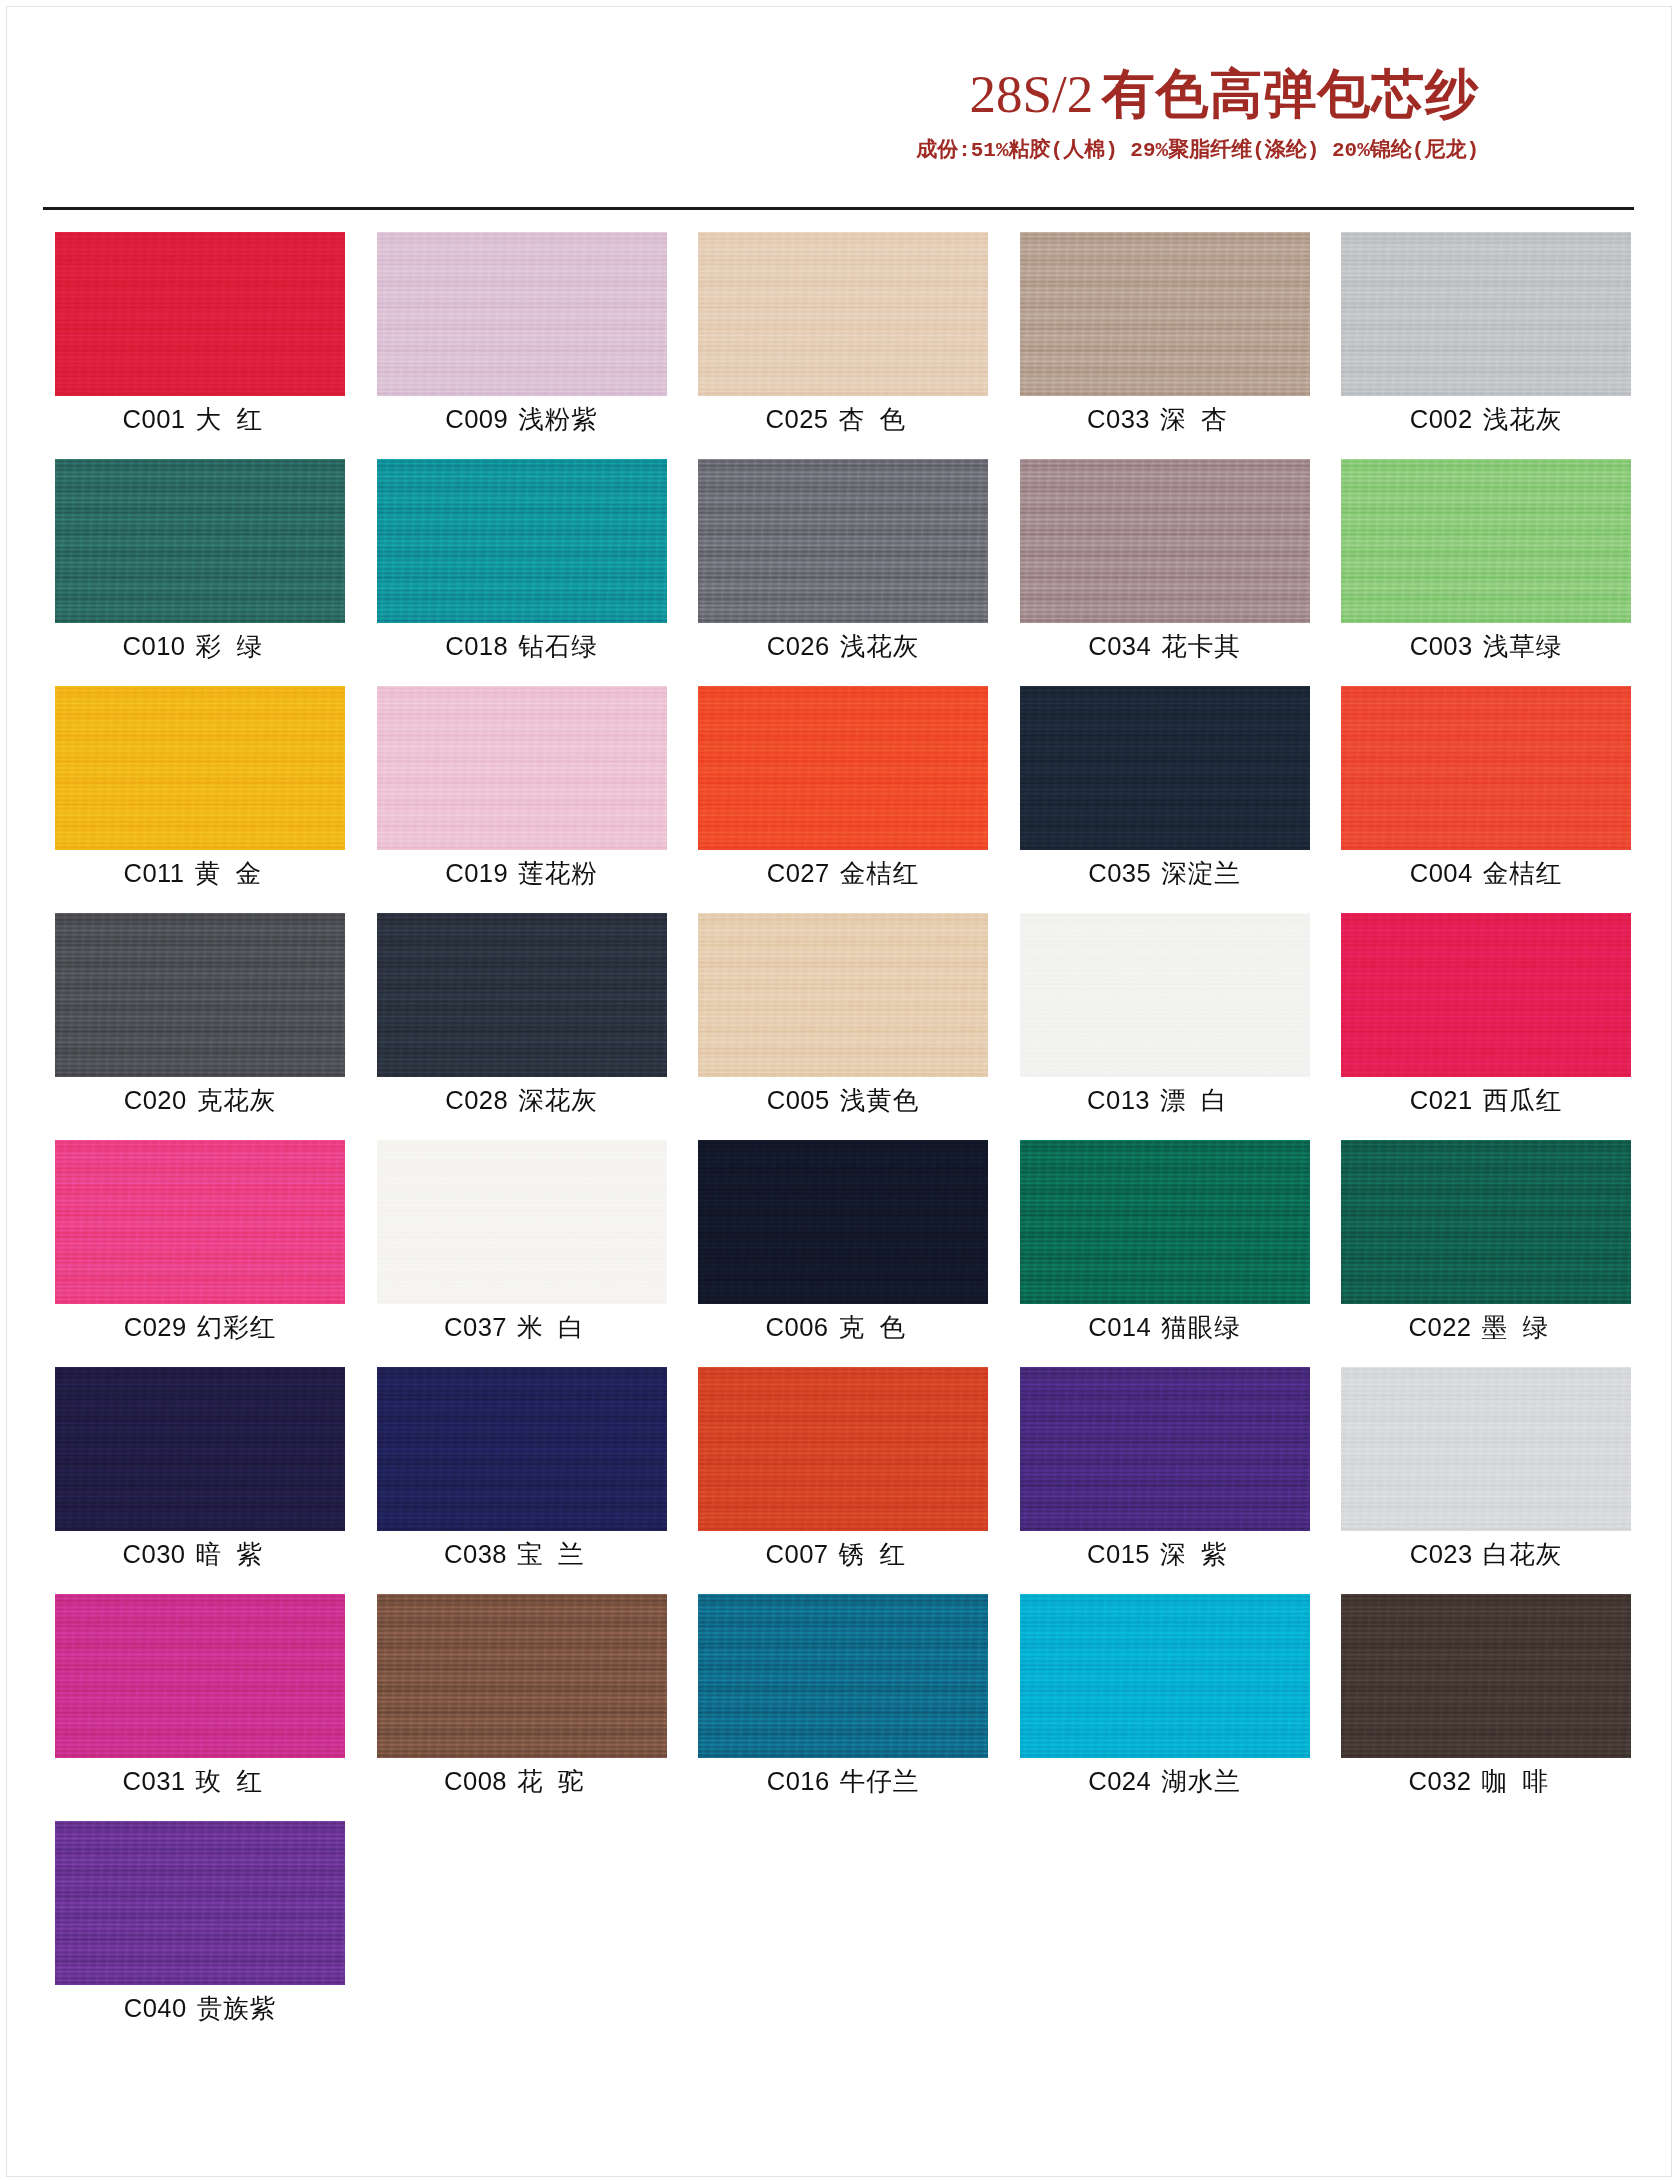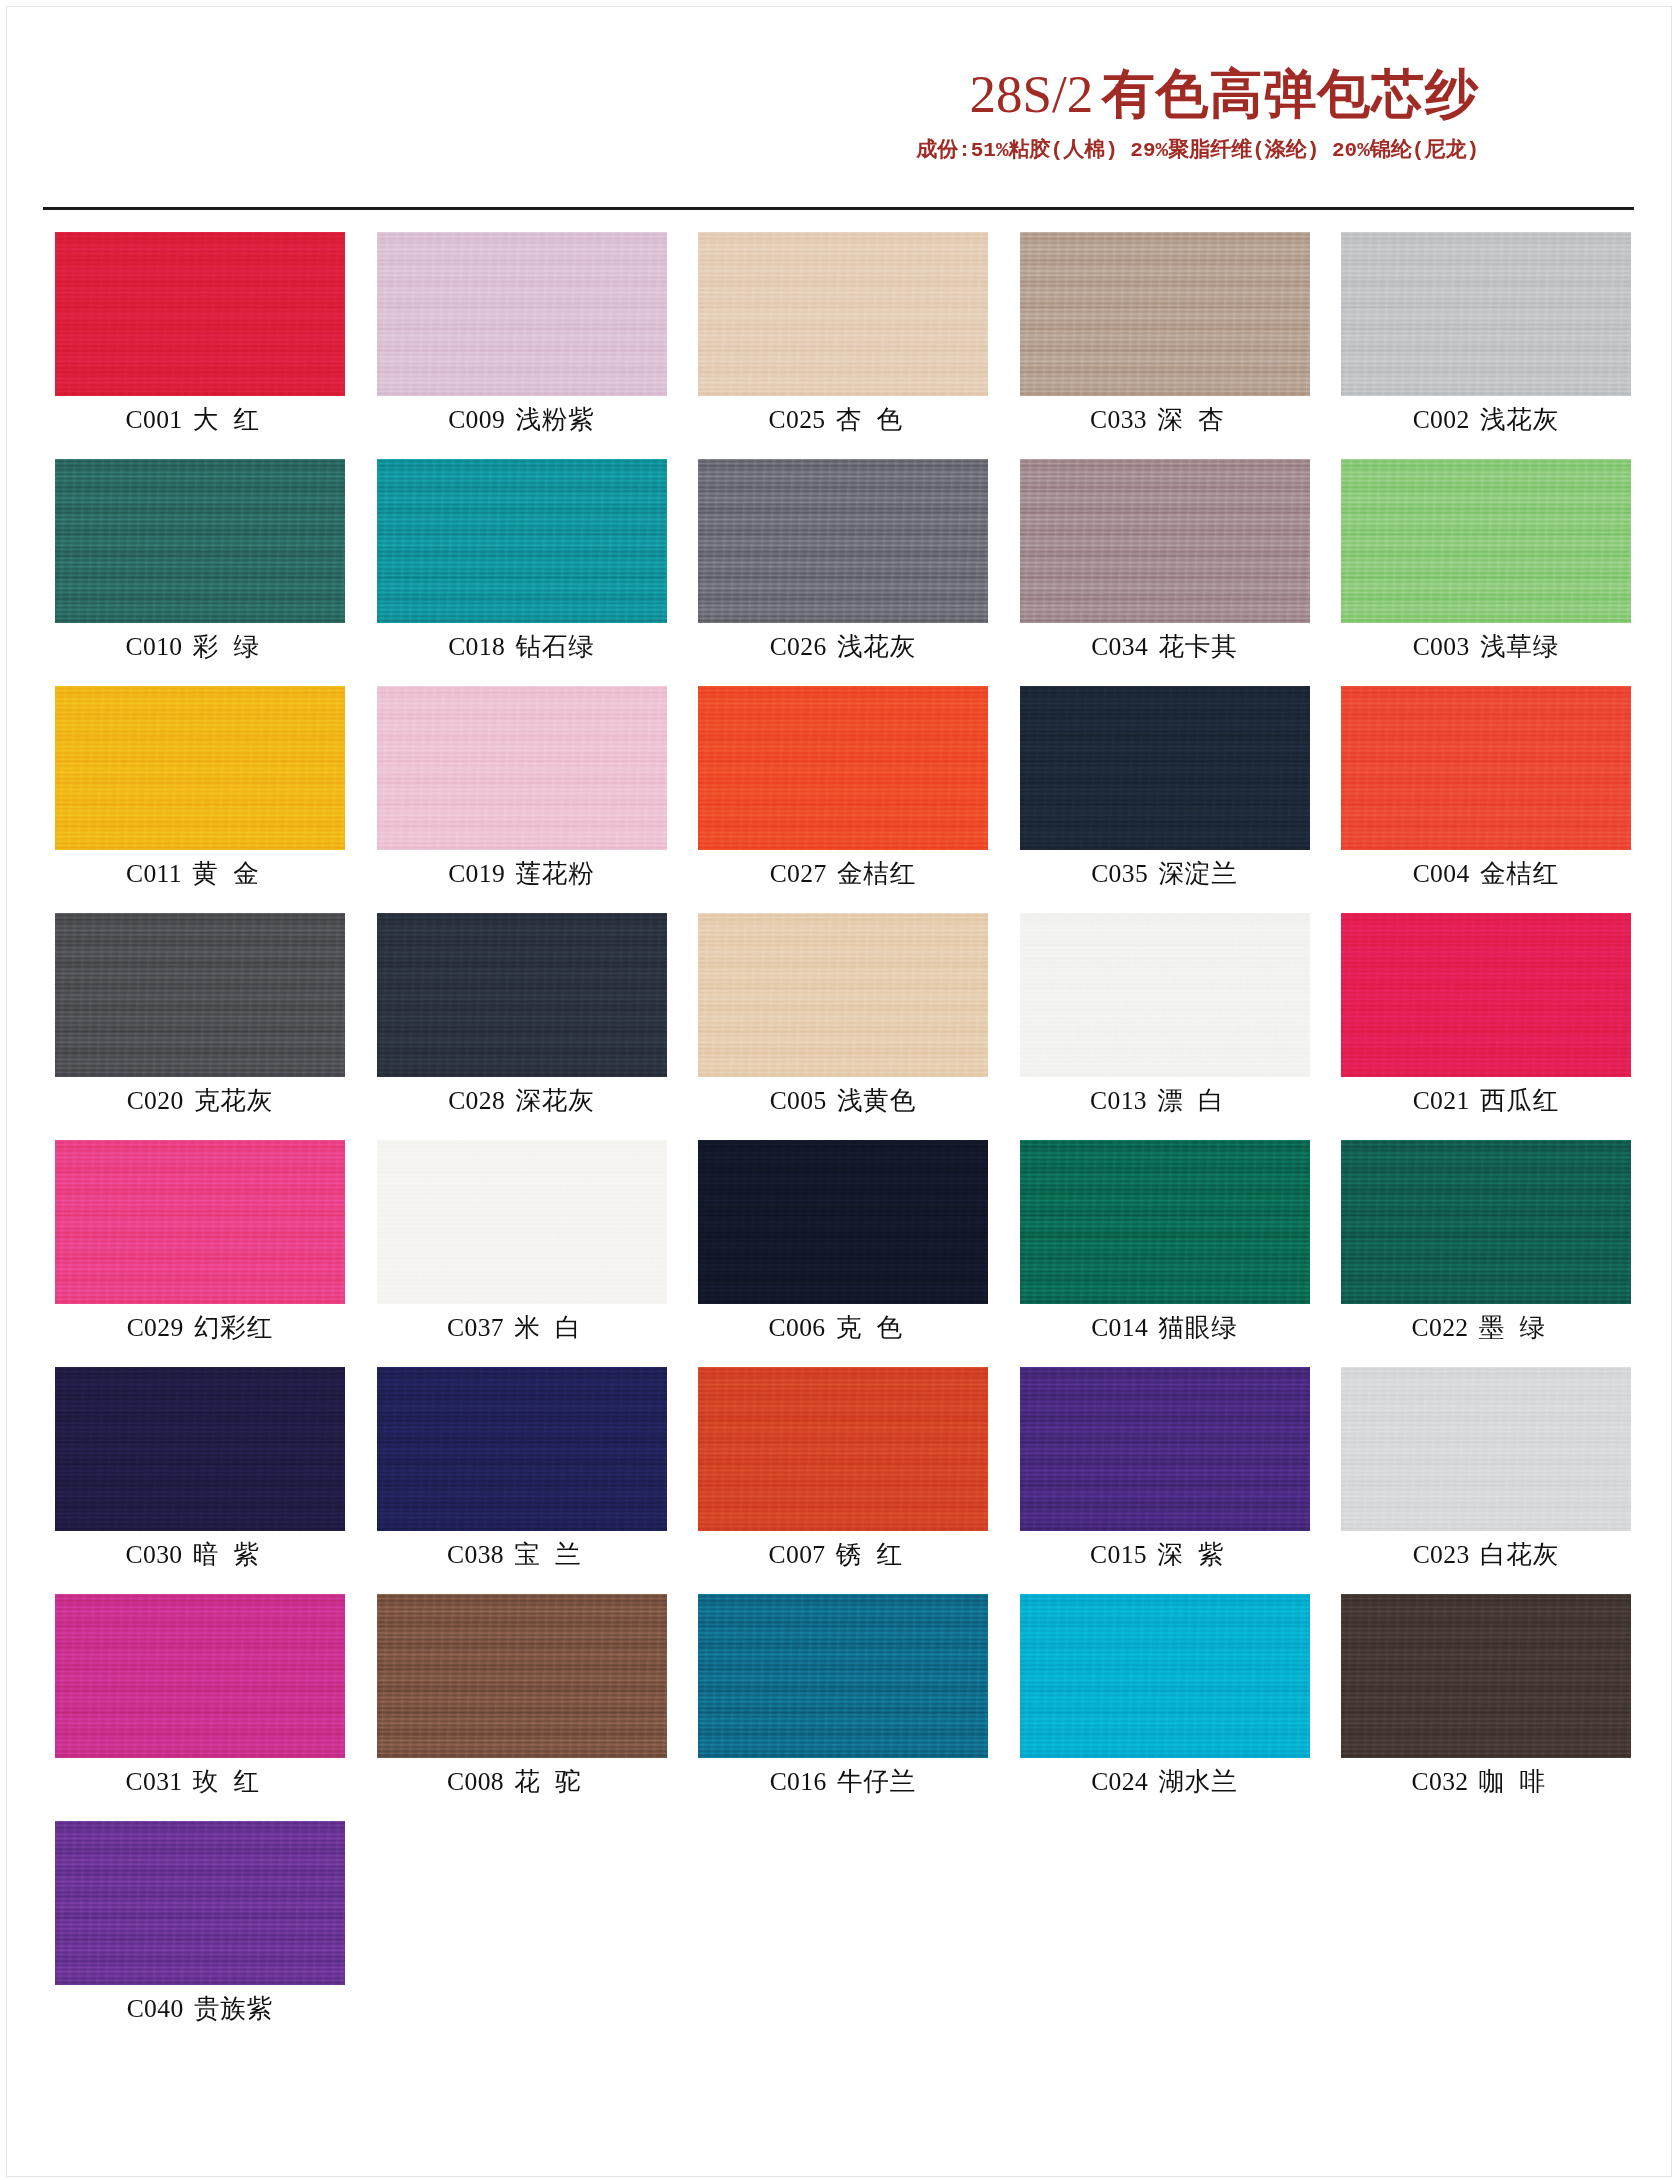--- a/index.html
+++ b/index.html
@@ -150,21 +150,21 @@
     left: 0;
     top: 170px;
     width: 290px;
     text-align: center;
     font-size: 25.6px;
     color: #111111;
     white-space: nowrap;
     font-family: "DejaVu Sans", "Liberation Sans", sans-serif;
   }
   .label .code {
-    font-family: Liberation Serif, serif;
+    font-family: Liberation Sans, sans-serif;
     letter-spacing: 0.4px;
   }
   .label .name {
     padding-left: 10.2px;
     letter-spacing: 0.9px;
   }
   .label .name.spaced {
     letter-spacing: 15.3px;
     padding-right: 0;
     margin-top: 24px;

